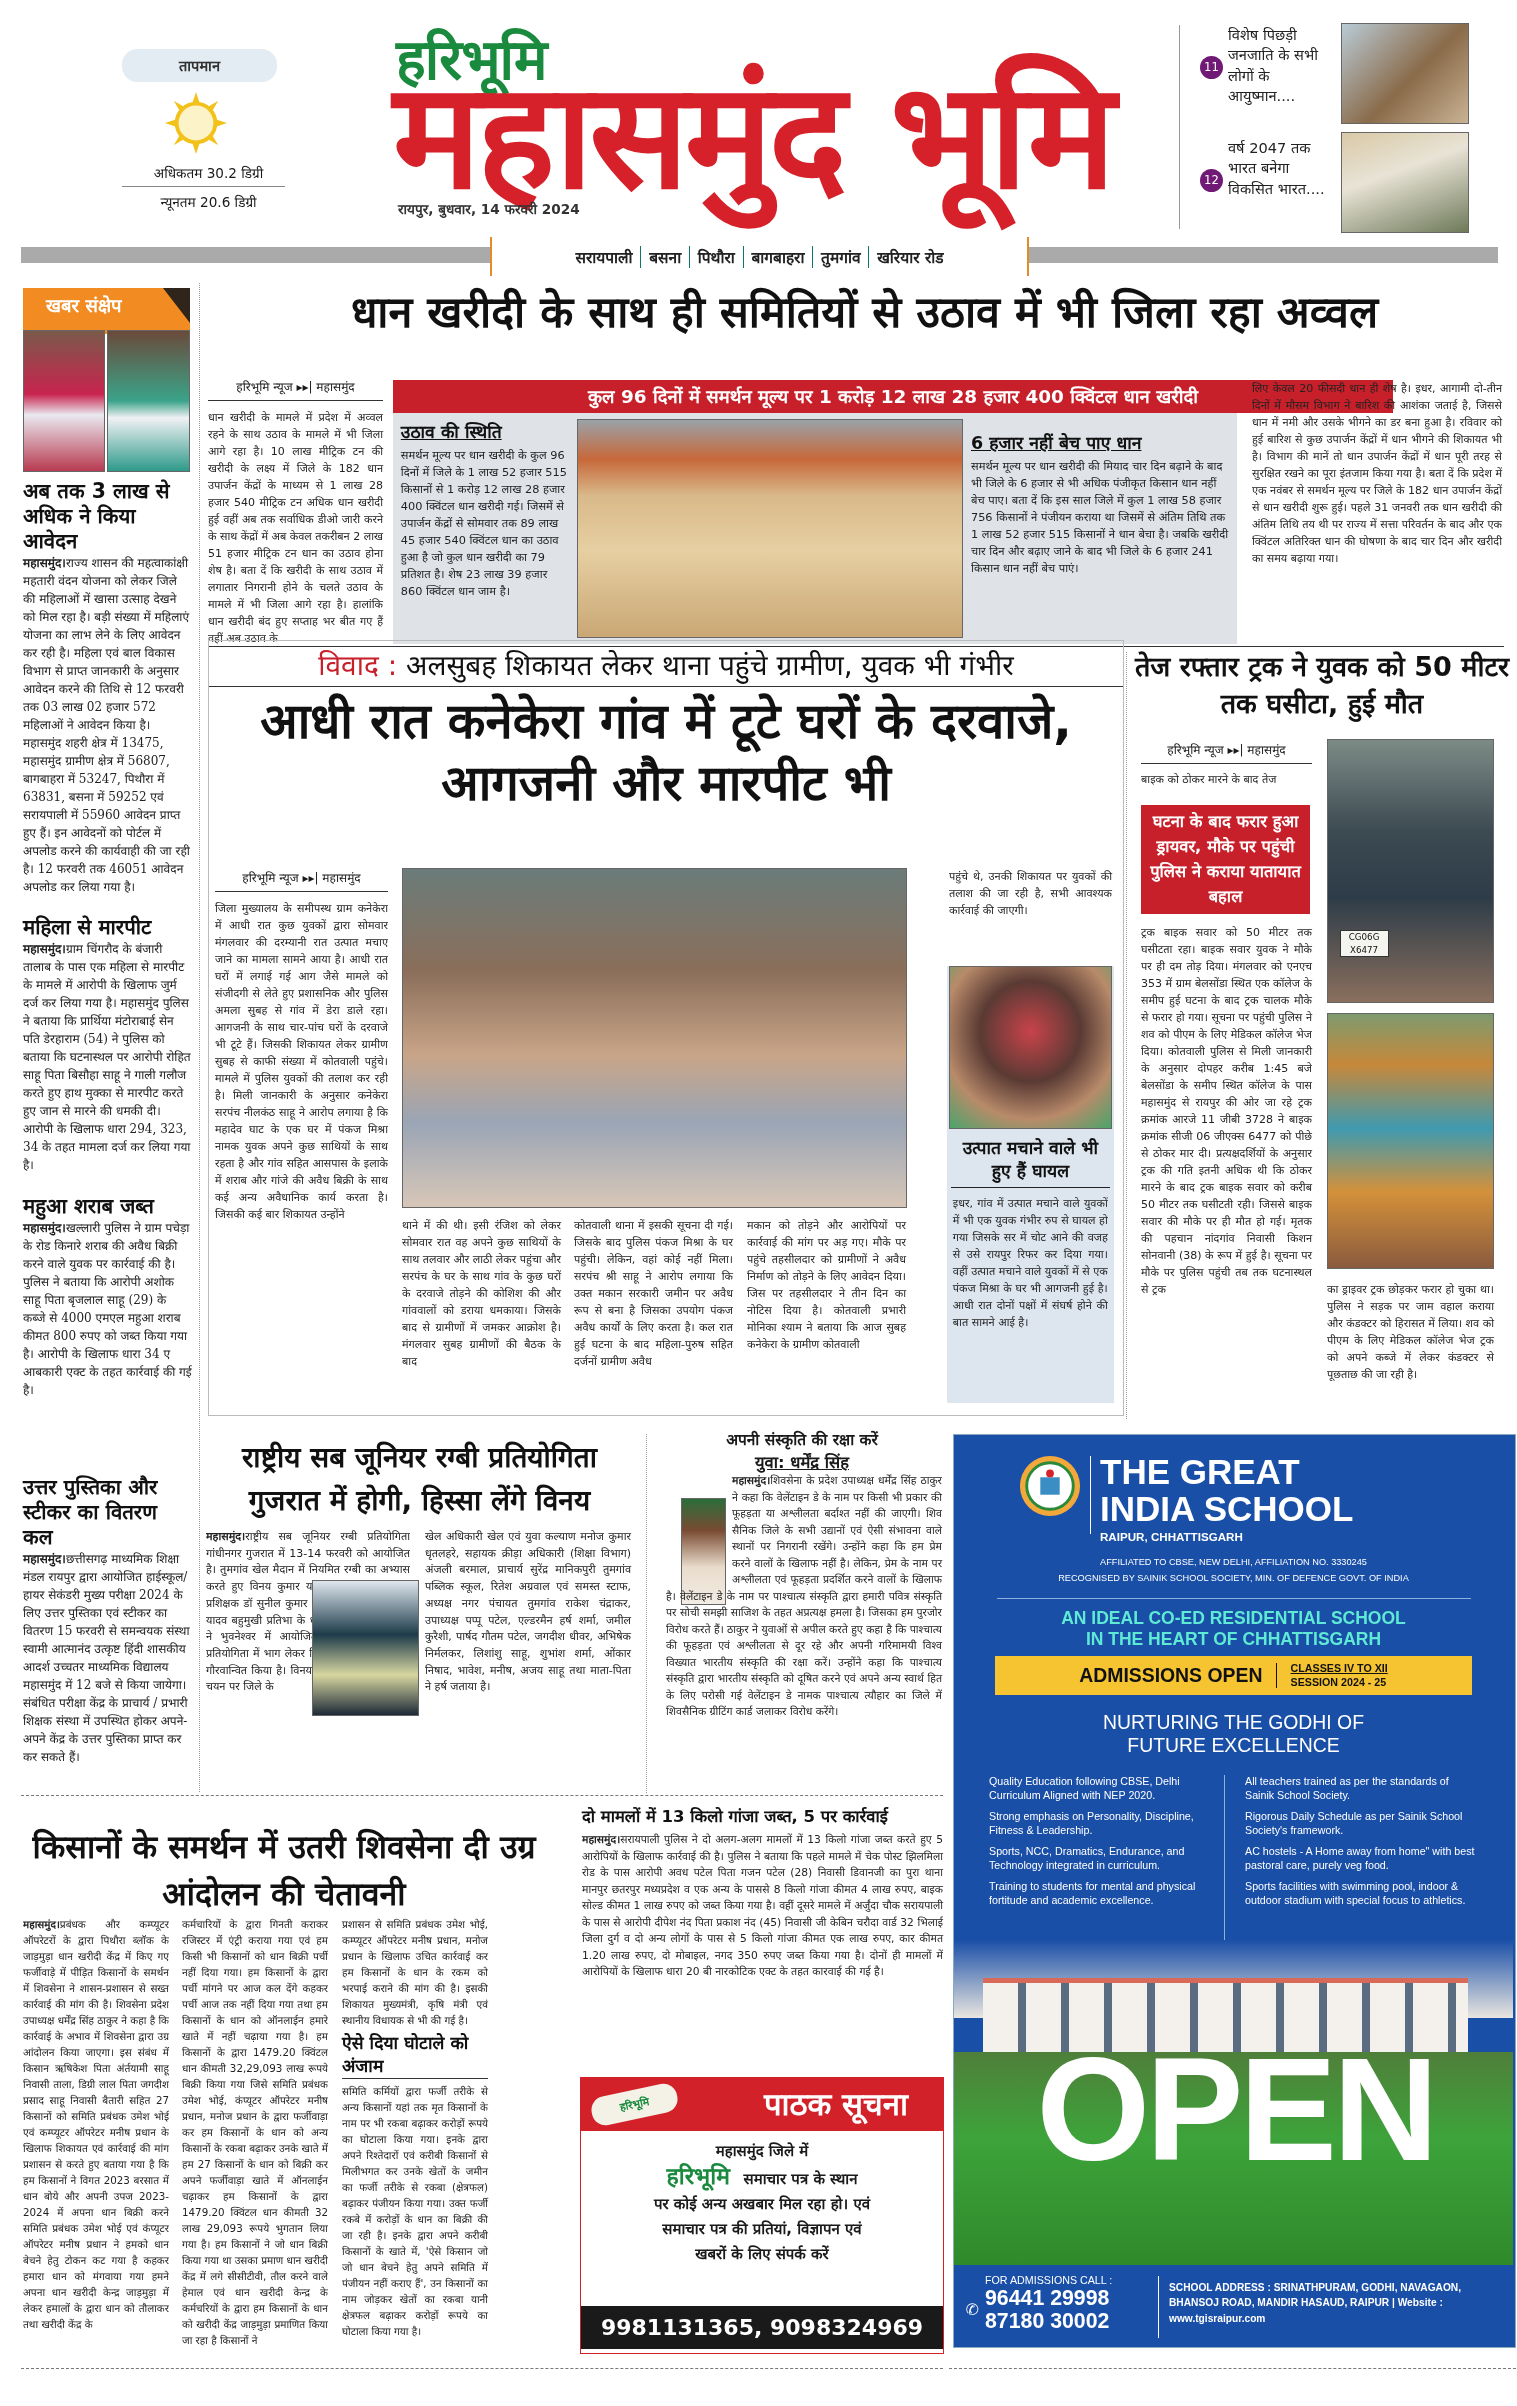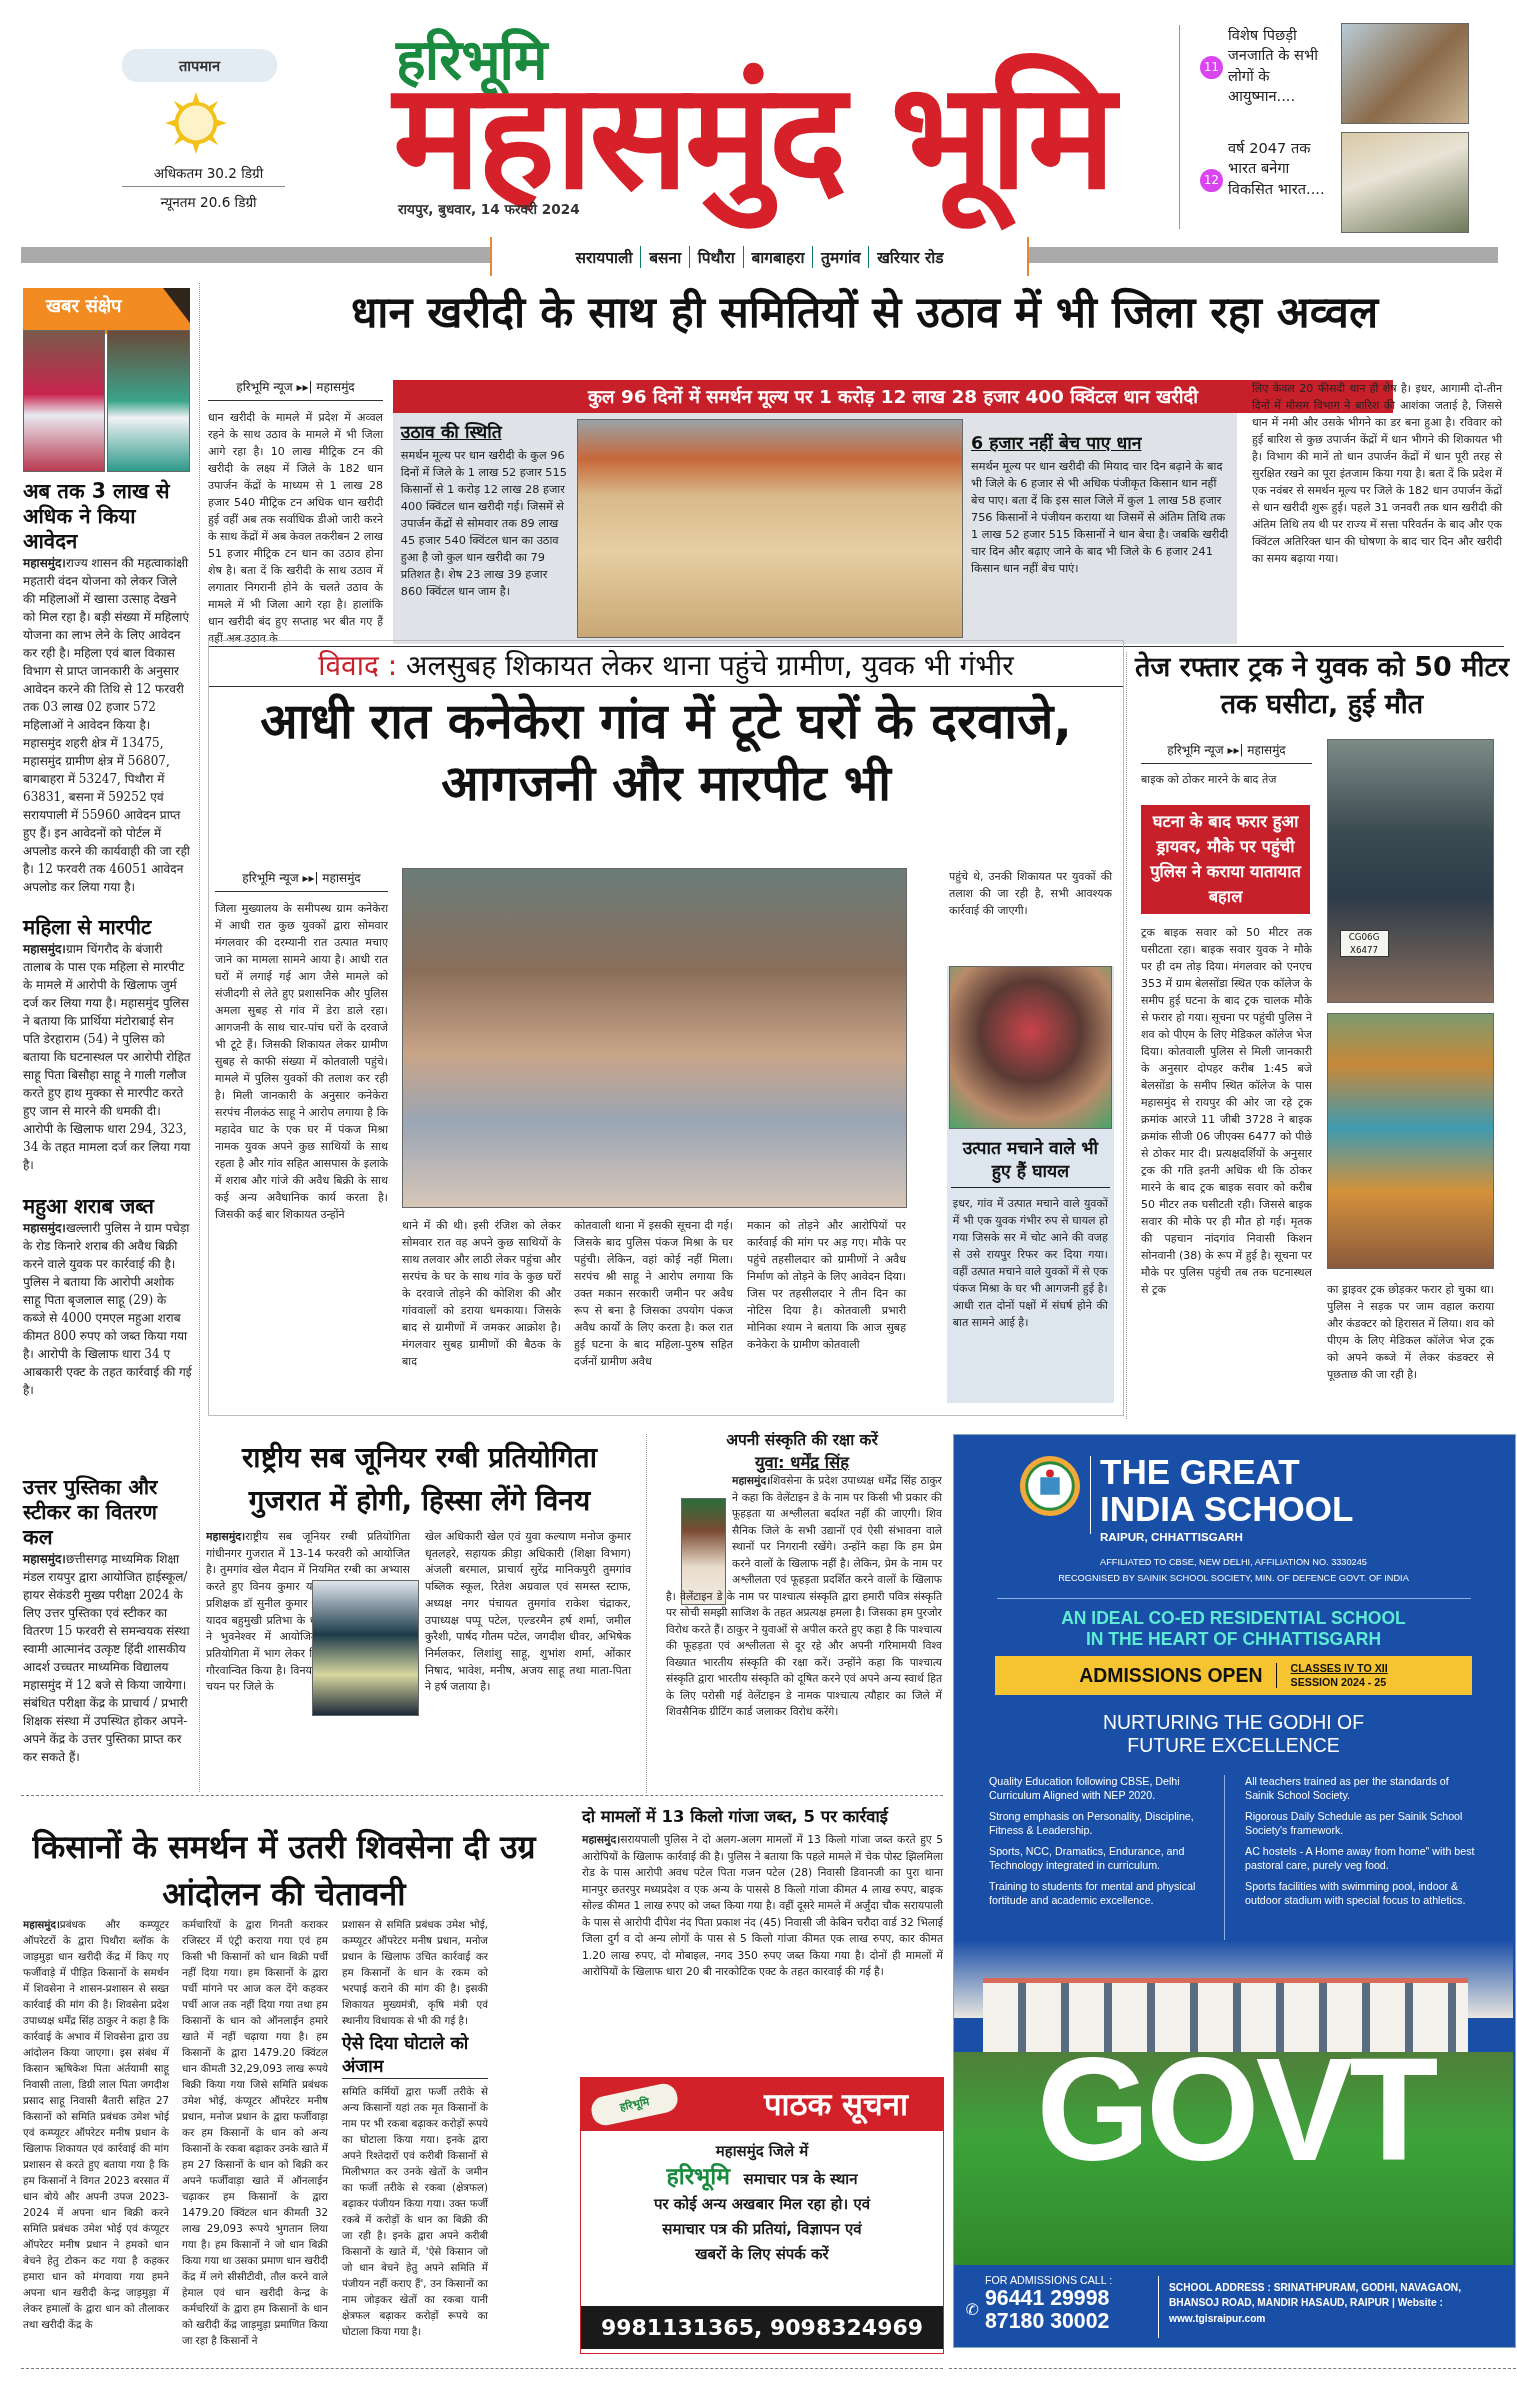--- a/index.html
+++ b/index.html
@@ -15,21 +15,21 @@
 
 #temp-box{left:122px;top:49px;width:155px;height:33px;background:#e3ecf3;border-radius:15.5px;text-align:center;line-height:33px;font-size:14.6px;font-weight:bold;color:#333}
 #sun{left:165px;top:92px;width:62px;height:62px}
 #tmax{left:126px;top:163px;width:165px;font-size:13.6px;text-align:center}
 #tsep{left:122px;top:186px;width:163px;border-top:1.9px solid #888}
 #tmin{left:126px;top:192px;width:165px;font-size:13.6px;text-align:center}
 #brand-small{left:396px;top:19.4px;font-size:56px;font-weight:bold;color:#1a8a3e;letter-spacing:-1px}
 #brand-big{left:393px;top:49px;font-size:147px;font-weight:bold;color:#d6212a;letter-spacing:-3.9px;line-height:1.2}
 #edition-date{left:398px;top:199px;font-size:13.6px;font-weight:bold;color:#333}
 #teaser-rule{left:1179px;top:25px;width:39px;height:204px;border-left:1.9px solid #999}
-.teaser-num{position:absolute;width:23px;height:23px;border-radius:50%;background:#d946ef;color:#fff;font-size:11.6px;text-align:center;line-height:23px}
+.teaser-num{position:absolute;width:23px;height:23px;border-radius:50%;background:#701a75;color:#fff;font-size:11.6px;text-align:center;line-height:23px}
 .teaser-txt{position:absolute;font-size:14.6px;line-height:20.4px;color:#222;width:107px}
 #nav-bar{left:21.3px;top:247px;width:1477px;height:15.5px;background:#aaa}
 #nav-box{left:490px;top:237px;width:539px;height:39px;background:#fff;border-left:2.9px solid #e38b2c;border-right:2.9px solid #e38b2c;display:flex;align-items:center;justify-content:center;gap:0}
 .nav-item{font-size:15.5px;font-weight:bold;color:#222;padding:0 7.8px;border-right:1px solid #0f766e}
 .nav-item:last-child{border-right:none}
 
 #khabar-tag{left:23px;top:288px;width:167px;height:46px;background:#f28b22;color:#fff;font-weight:bold;font-size:18.4px;padding-left:23px;line-height:35px}
 #khabar-tag:after{content:"";position:absolute;right:0;top:0;border-style:solid;border-width:0 27px 35px 0;border-color:transparent #1a1a1a transparent transparent;opacity:.9}
 .side-h{font-size:20.4px;font-weight:bold;line-height:25px;color:#111}
 .side-b{font-family:"DejaVu Serif",serif;font-size:12px;line-height:18px;color:#222}
@@ -267,21 +267,21 @@
   <div class="abs" style="left:270px;top:340px;height:194px;border-left:1px solid #8fb0e0"></div>
   <div class="abs" style="left:291px;top:340px;width:233px">
     <div class="ad-bul">All teachers trained as per the standards of Sainik School Society.</div>
     <div class="ad-bul">Rigorous Daily Schedule as per Sainik School Society's framework.</div>
     <div class="ad-bul">AC hostels - A Home away from home" with best pastoral care, purely veg food.</div>
     <div class="ad-bul">Sports facilities with swimming pool, indoor &amp; outdoor stadium with special focus to athletics.</div>
   </div>
   <div class="abs" style="left:0;top:505px;width:559px;height:78px;background:linear-gradient(180deg,#1a4fa8,#e9e6e0)"></div>
   <div class="abs" style="left:29px;top:543px;width:485px;height:74px;background:repeating-linear-gradient(90deg,#f4f1ec 0 35px,#5a6d80 35px 43px);border-top:5.8px solid #d86a5a"></div>
   <div class="abs" style="left:0;top:617px;width:559px;height:213px;background:linear-gradient(180deg,#4f7f3a,#3da33a 40%,#2f8a2a)"></div>
-  <div class="abs" style="left:39px;top:602px;width:485px;text-align:center;font-family:'Liberation Sans',sans-serif;font-weight:bold;font-size:146px;line-height:146px;color:#fff;letter-spacing:-3.9px">GOVT</div>
+  <div class="abs" style="left:39px;top:602px;width:485px;text-align:center;font-family:'Liberation Sans',sans-serif;font-weight:bold;font-size:146px;line-height:146px;color:#fff;letter-spacing:-3.9px">OPEN</div>
   <div class="abs" style="left:0;top:831px;width:559px;height:82px;background:#1a4fa8">
     <div class="abs ad-w" style="left:31px;top:7.8px;font-family:'Liberation Sans',sans-serif;font-size:10.7px">FOR ADMISSIONS CALL :</div>
     <div class="abs ad-w" style="left:11.6px;top:35px;font-size:15.5px">✆</div>
     <div class="abs ad-w" style="left:31px;top:21.3px;font-family:'Liberation Sans',sans-serif;font-weight:bold;font-size:21.3px;line-height:23px">
       <div>96441 29998</div>
       <div>87180 30002</div>
     </div>
     <div class="abs" style="left:204px;top:9.7px;height:62px;border-left:1px solid #fff"></div>
     <div class="abs ad-w" style="left:215px;top:13.6px;width:330px;font-family:'Liberation Sans',sans-serif;font-weight:bold;font-size:10.2px;line-height:15.5px">SCHOOL ADDRESS : SRINATHPURAM, GODHI, NAVAGAON, BHANSOJ ROAD, MANDIR HASAUD, RAIPUR | Website : www.tgisraipur.com</div>
   </div>

